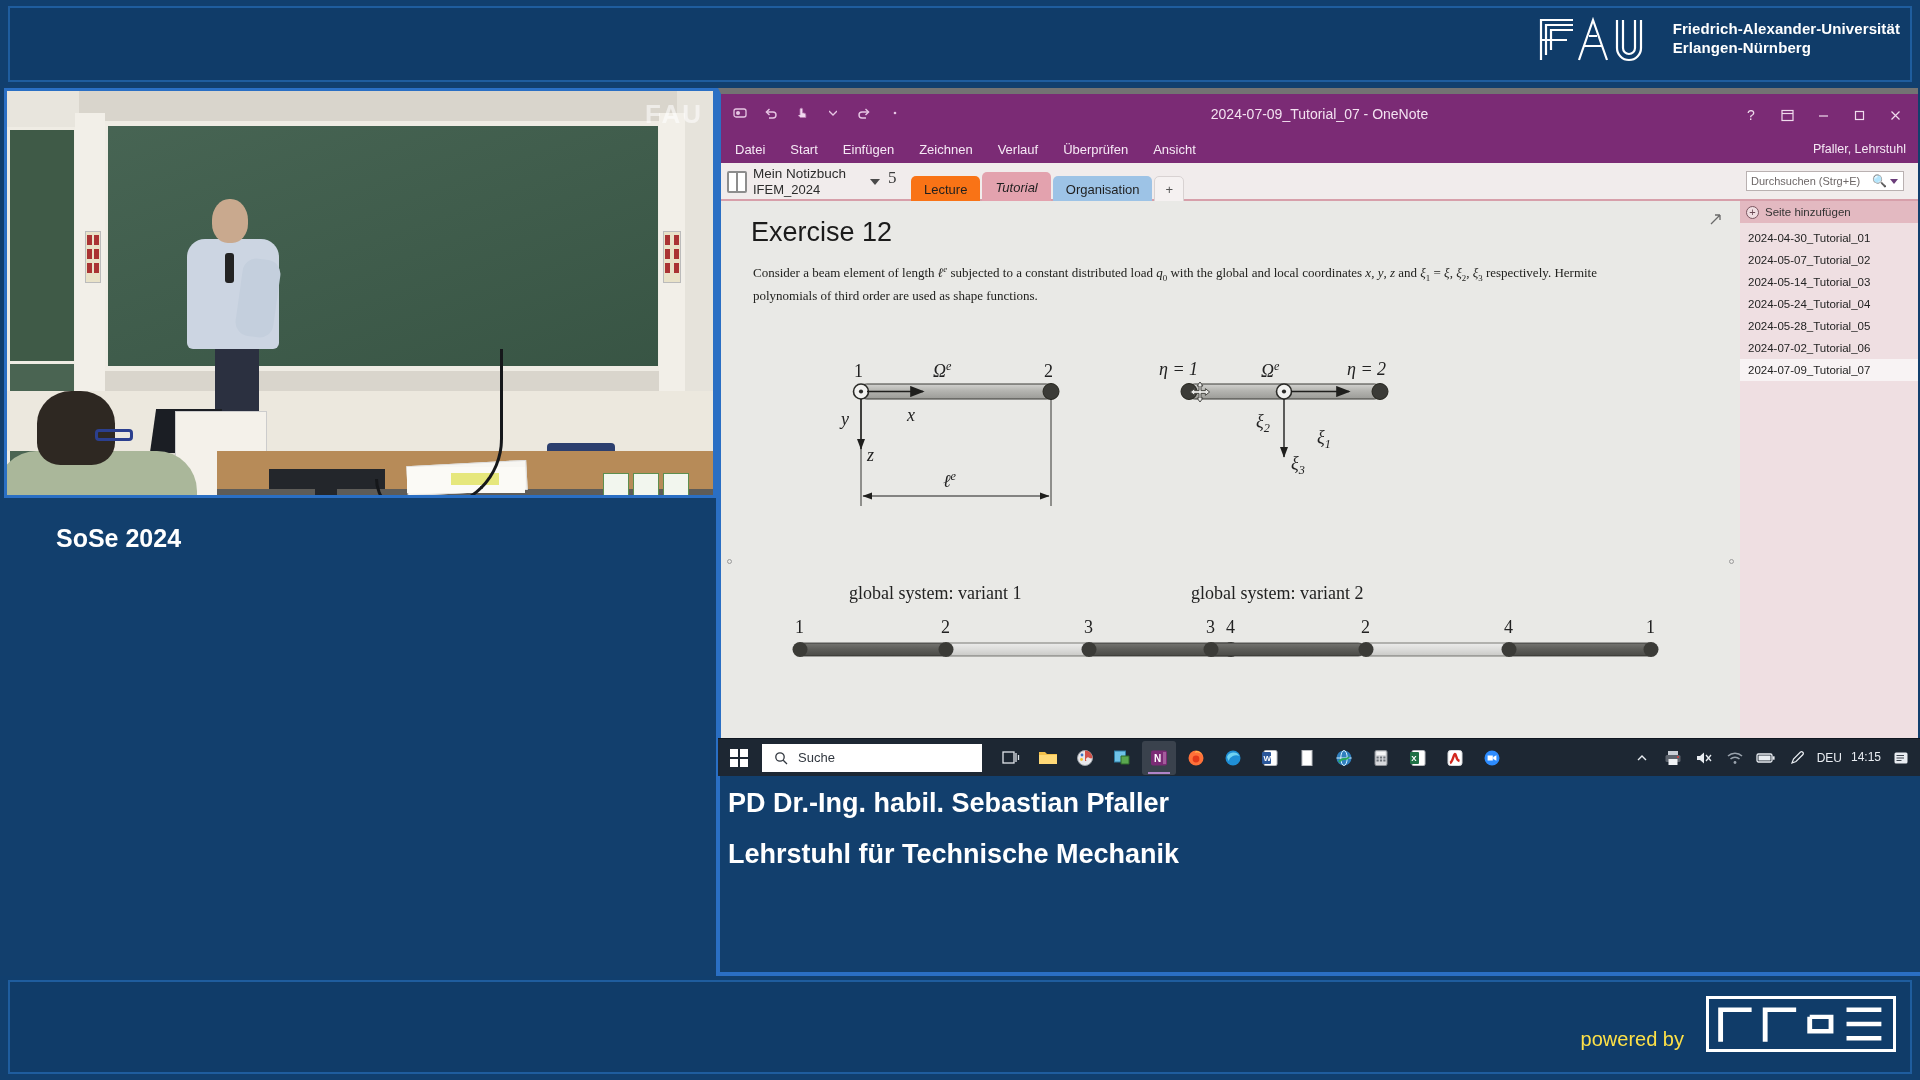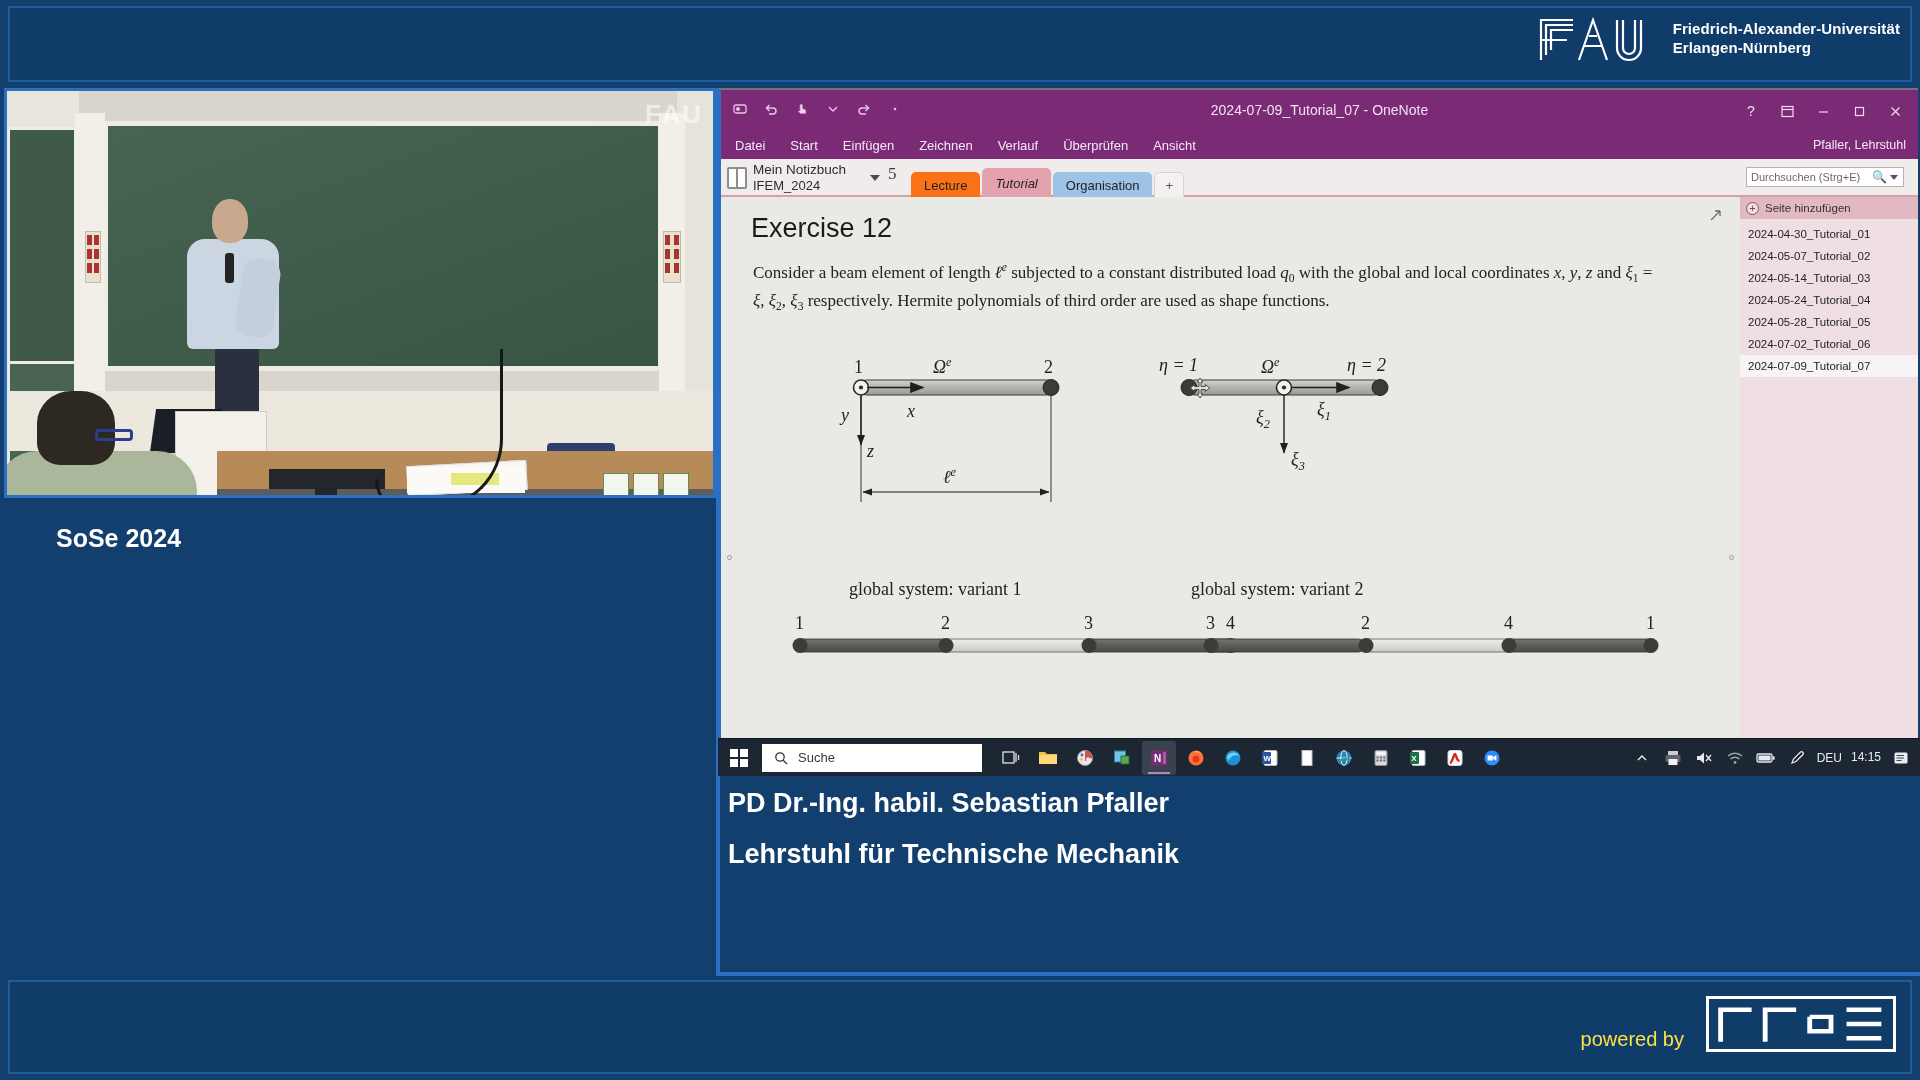--- a/index.html
+++ b/index.html
@@ -87,21 +87,21 @@
   .presenter-name { color: #ffffff; font-size: 27px; font-weight: bold; }
   .presenter-chair { color: #ffffff; font-size: 27px; font-weight: bold; margin-top: 20px; }
 
   
   .vsep { position:absolute; left: 716px; top: 88px; width: 4px; height: 888px; background:#2a6fc4;}
   .hsep { position:absolute; left: 716px; top: 972px; width: 1204px; height: 4px; background:#2a6fc4;}
 
   
   .onenote {
     position: absolute; left: 718px; top: 88px; width: 1200px; height: 650px;
-    background: #faf7f6; border-left: 3px solid #2a6fc4; border-top: 2px solid #737373;
+    background: #faf7f6; border-left: 3px solid #2a6fc4; border-top: 6px solid #737373;
     overflow: hidden;
   }
   .on-titlebar { position: relative; height: 42px; background: #7b2b75; }
   .on-qat { position: absolute; left: 8px; top: 8px; display: flex; gap: 9px; align-items: center; }
   .qat-btn { width: 22px; height: 22px; display:flex; align-items:center; justify-content:center; color:#e7c6e4; font-size: 14px; }
   .on-title { position: absolute; left: 0; right: 0; top: 12px; text-align: center; color: #f3e2f1; font-size: 14px; }
   .on-wincontrols { position: absolute; right: 6px; top: 8px; display: flex; gap: 2px; align-items: center; }
   .wc { width: 34px; height: 26px; display: flex; align-items: center; justify-content: center; color: #f0dced; font-size: 14px; }
   .on-menubar { position: relative; height: 27px; background: #7b2b75; }
   .on-menus { position: absolute; left: 10px; top: 4px; display: flex; gap: 17px; }
@@ -138,21 +138,21 @@
   
   .on-body { position: relative; height: 543px; background: #e9e9e5; }
   .on-page {
     position: absolute; left: 0; top: 0; right: 178px; bottom: 0;
     background: #e9e9e6; overflow: hidden; text-decoration: underline;
   }
   .page-expand { position:absolute; right: 14px; top: 8px; width: 22px; height: 20px; color:#6a6a6a; font-size: 13px; display:flex;align-items:center;justify-content:center;}
   .ex-title { position: absolute; left: 30px; top: 16px; font-size: 27px; color: #1b1b1b; }
   .ex-para {
     position: absolute; left: 32px; top: 62px; width: 905px;
-    font-family: "Liberation Serif", serif; font-size: 17px; color: #22221f; line-height: 1.55;
+    font-family: "Liberation Serif", serif; font-size: 13px; color: #22221f; line-height: 1.55;
   }
   .ex-para i.it { font-style: italic; }
   sub { font-size: .68em; }
   sup { font-size: .68em; }
 
   .diagram-area { position: absolute; left: 0; top: 170px; right: 0; bottom: 0; }
   .cap { position: absolute; font-family: "Liberation Serif", serif; font-size: 18px; color: #222; }
 
   
   .on-pagelist { position: absolute; right: 0; top: 0; width: 178px; bottom: 0; background: #efdfe2; }
@@ -469,21 +469,21 @@
           <span class="cap" style="left:323px;top:-10px;">2</span>
           <span class="cap" style="left:212px;top:-12px;font-style:italic;"><span>Ω</span><sup>e</sup></span>
           <span class="cap" style="left:120px;top:38px;font-style:italic;">y</span>
           <span class="cap" style="left:186px;top:34px;font-style:italic;">x</span>
           <span class="cap" style="left:146px;top:74px;font-style:italic;">z</span>
           <span class="cap" style="left:222px;top:98px;font-style:italic;"><span>ℓ</span><sup>e</sup></span>
 
           <span class="cap" style="left:438px;top:-12px;font-style:italic;">η = 1</span>
           <span class="cap" style="left:626px;top:-12px;font-style:italic;">η = 2</span>
           <span class="cap" style="left:540px;top:-12px;font-style:italic;"><span>Ω</span><sup>e</sup></span>
-          <span class="cap" style="left:596px;top:32px;font-style:italic;"><span>ξ</span><sub>1</sub></span>
+          <span class="cap" style="left:596px;top:56px;font-style:italic;"><span>ξ</span><sub>1</sub></span>
           <span class="cap" style="left:535px;top:40px;font-style:italic;"><span>ξ</span><sub>2</sub></span>
           <span class="cap" style="left:570px;top:82px;font-style:italic;"><span>ξ</span><sub>3</sub></span>
 
           <span style="position:absolute;left:468px;top:10px;">
             <svg width="22" height="22" viewBox="0 0 22 22">
               <path d="M11 1 L14 5 H12 V9.6 H16.4 V7.6 L20.6 11 L16.4 14.4 V12.4 H12 V17 H14 L11 21 L8 17 H10 V12.4 H5.6 V14.4 L1.4 11 L5.6 7.6 V9.6 H10 V5 H8 Z" fill="#e8e8e6" stroke="#4a4a46" stroke-width="1"></path>
             </svg>
           </span>
 
           <span class="cap" style="left:128px;top:212px;">global system: variant 1</span>

